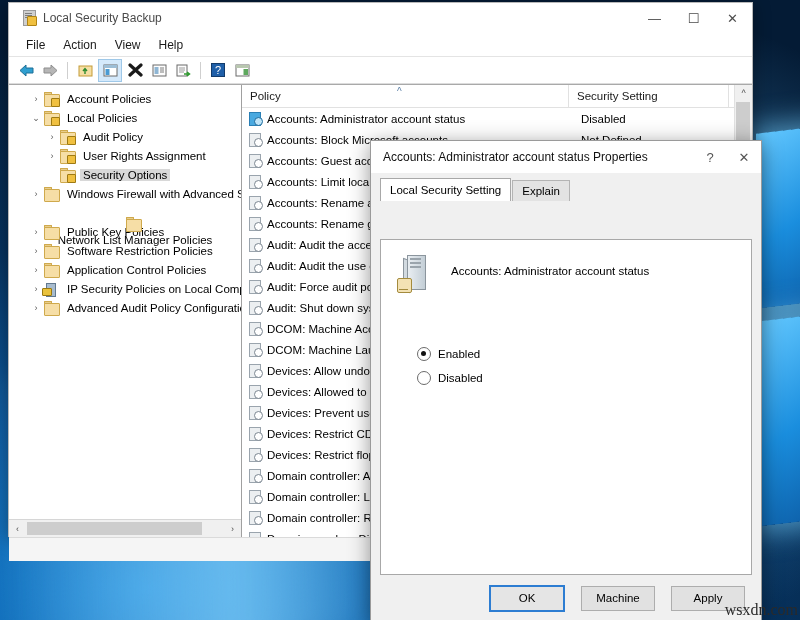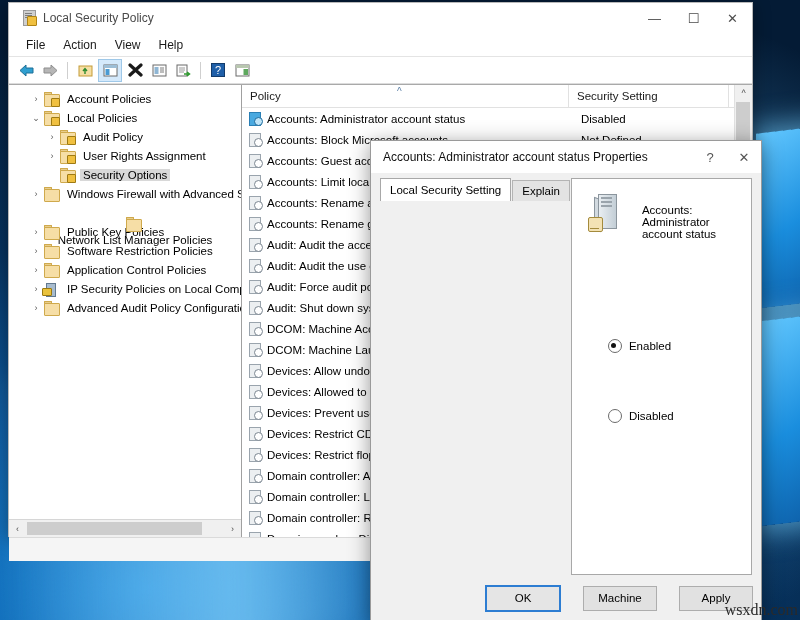--- a/index.html
+++ b/index.html
@@ -89,39 +89,39 @@
   #vthumb{position:absolute;top:17px;left:1px;width:14px;height:38px;background:#cdcdcd;}
   #statusbar{height:23px;background:#f5f5f5;border-top:1px solid #dadada;}
 
   
   #dlg{position:absolute;left:370px;top:140px;width:390px;height:480px;background:#f0f0f0;
        border:1px solid #9a9a9a;box-shadow:0 4px 20px rgba(0,0,0,.42);display:flex;flex-direction:column;}
   #dlg-title{height:32px;background:#fff;display:flex;align-items:center;flex:0 0 32px;}
   #dlg-titletext{font-size:12px;color:#111;margin-left:12px;}
   #dlg-ctrls{margin-left:auto;display:flex;height:32px;}
   .dbtn{width:34px;height:32px;display:flex;align-items:center;justify-content:center;color:#555;font-size:13px;}
-  #dlg-body{flex:1;padding:6px 9px 0 9px;display:flex;}
+  #dlg-body{flex:1;padding:6px 9px 0 9px;display:flex;flex-direction:column;gap:39px;}
   #tabs{display:flex;align-items:flex-end;height:22px;position:relative;z-index:2;}
   .tab{height:20px;padding:0 9px;display:flex;align-items:center;font-size:11.5px;color:#000;
        background:#e3e3e3;border:1px solid #b4b4b4;border-bottom:none;margin-right:1px;}
   .tab.active{background:#fff;height:22px;border-color:#a8a8a8;}
   #tabpage{flex:1;background:#fff;border:1px solid #a8a8a8;margin-top:-1px;padding:14px 0 0 0;position:relative;}
   #pol-head{display:flex;align-items:flex-start;padding-left:14px;}
   #computer-icon{width:38px;height:40px;position:relative;flex:0 0 38px;}
   .c-tower{position:absolute;left:12px;top:1px;width:17px;height:33px;background:linear-gradient(90deg,#e9eef2,#c3ced6);border:1px solid #8b959d;}
   .c-side{position:absolute;left:8px;top:5px;width:5px;height:31px;background:#d2dae0;border:1px solid #8b959d;transform:skewY(18deg);}
   .c-bays{position:absolute;left:15px;top:4px;width:11px;height:2px;background:#9aa4ac;box-shadow:0 4px 0 #9aa4ac,0 8px 0 #9aa4ac;}
   .c-db{position:absolute;left:2px;bottom:1px;width:13px;height:13px;background:#f3e2b4;border:1px solid #a48b3d;border-radius:2px;}
   .c-dbl{position:absolute;left:4px;bottom:4px;width:9px;height:1px;background:#a48b3d;box-shadow:0 3px 0 #a48b3d;}
   #pol-title{font-size:11.5px;color:#000;padding-left:18px;padding-top:11px;}
   #radios{padding:48px 0 0 36px;}
-  .radio{display:flex;align-items:center;height:24px;font-size:11.5px;color:#000;margin-top:46px;}
+  .radio{display:flex;align-items:center;height:24px;font-size:11.5px;color:#000;}
   .rdot{width:12px;height:12px;border:1px solid #6b6b6b;border-radius:50%;background:#fff;margin-right:7px;position:relative;flex:0 0 12px;}
   .rdot.on::after{content:"";position:absolute;left:2.5px;top:2.5px;width:5px;height:5px;background:#111;border-radius:50%;}
-  #dlg-footer{height:46px;display:flex;align-items:center;justify-content:flex-end;padding-right:8px;gap:22px;}
+  #dlg-footer{height:46px;display:flex;align-items:center;justify-content:flex-end;padding-right:16px;gap:16px;}
   .dlgbtn{width:72px;height:23px;background:#e1e1e1;border:1px solid #adadad;font-size:11.5px;color:#000;
           display:flex;align-items:center;justify-content:center;}
   .dlgbtn.default{border:2px solid #2d7dd2;background:#e5e5e5;}
 
   #watermark{position:absolute;right:2px;bottom:1px;font-size:16px;color:#2a2a2a;font-family:"Liberation Serif",serif;}
 </style>
 </head>
 <body>
 
 <div id="desktop">
@@ -135,21 +135,21 @@
 <div id="mmc">
 
   <div id="mmc-title">
     <span class="mmcicon">
       <span class="sheet"></span>
       <span class="ln" style="top:3px"></span>
         <span class="ln" style="top:5px"></span>
         <span class="ln" style="top:7px"></span>
       <span class="lock"></span>
     </span>
-    <span id="mmc-titletext">Local Security Policy</span>
+    <span id="mmc-titletext">Local Security Backup</span>
     <div id="wincontrols">
       <div class="wbtn">—</div>
       <div class="wbtn">☐</div>
       <div class="wbtn close">✕</div>
     </div>
   </div>
 
   <div id="menubar">
     <div class="menuitem">File</div>
     <div class="menuitem">Action</div>

